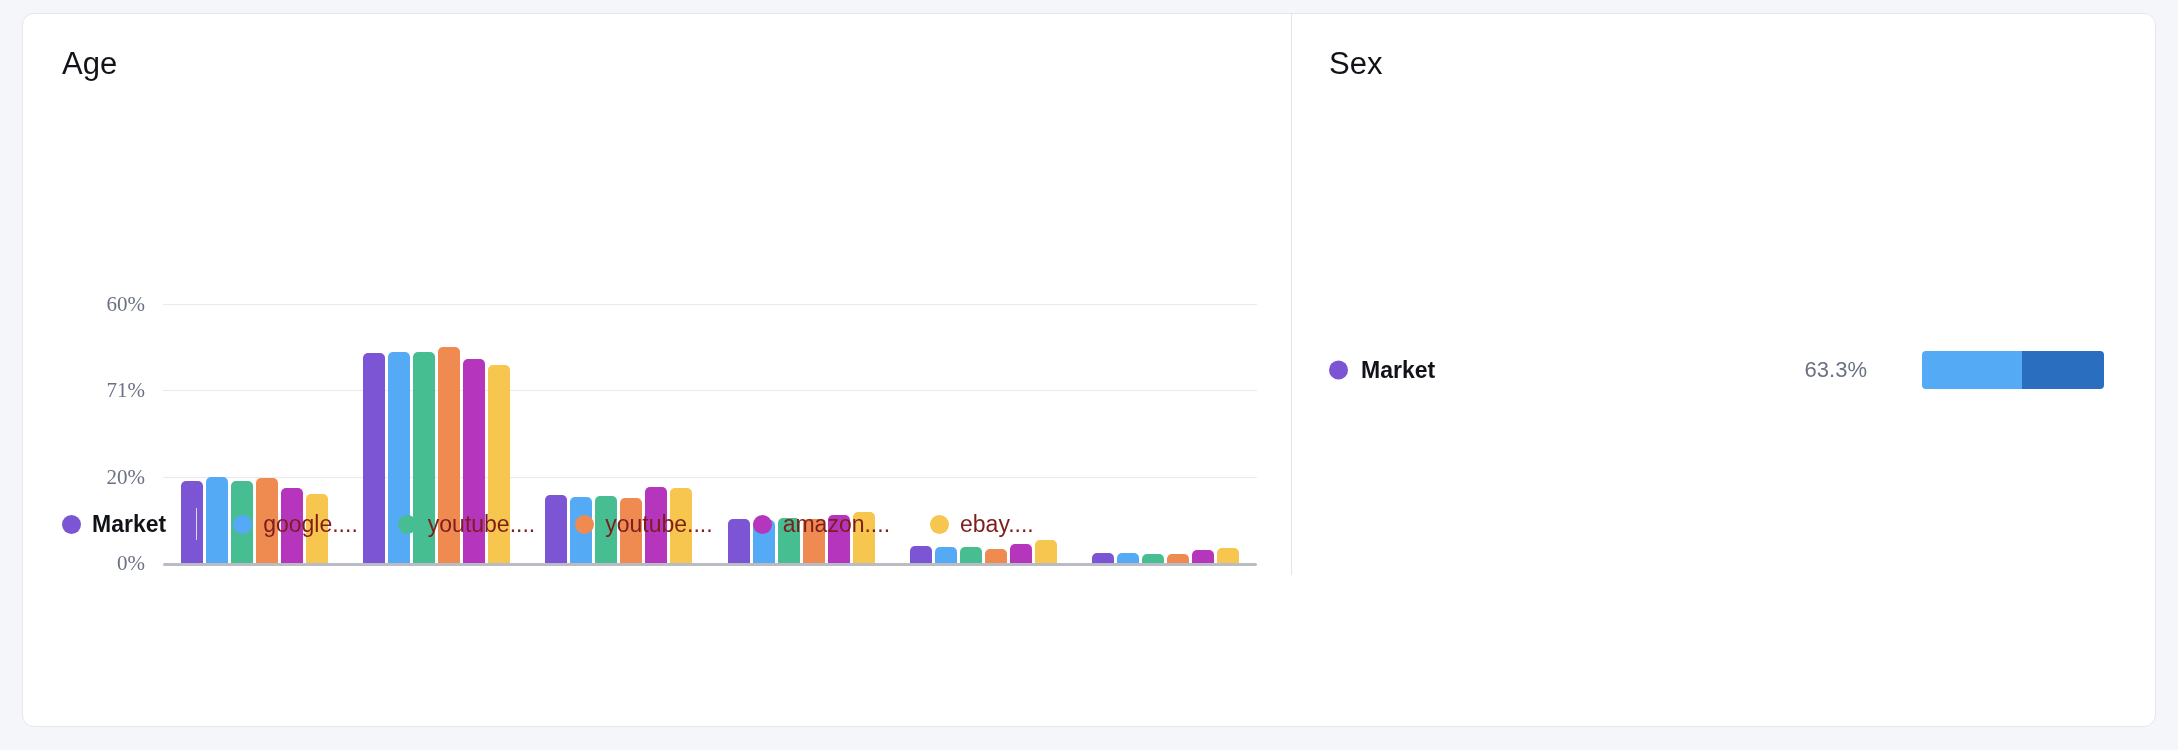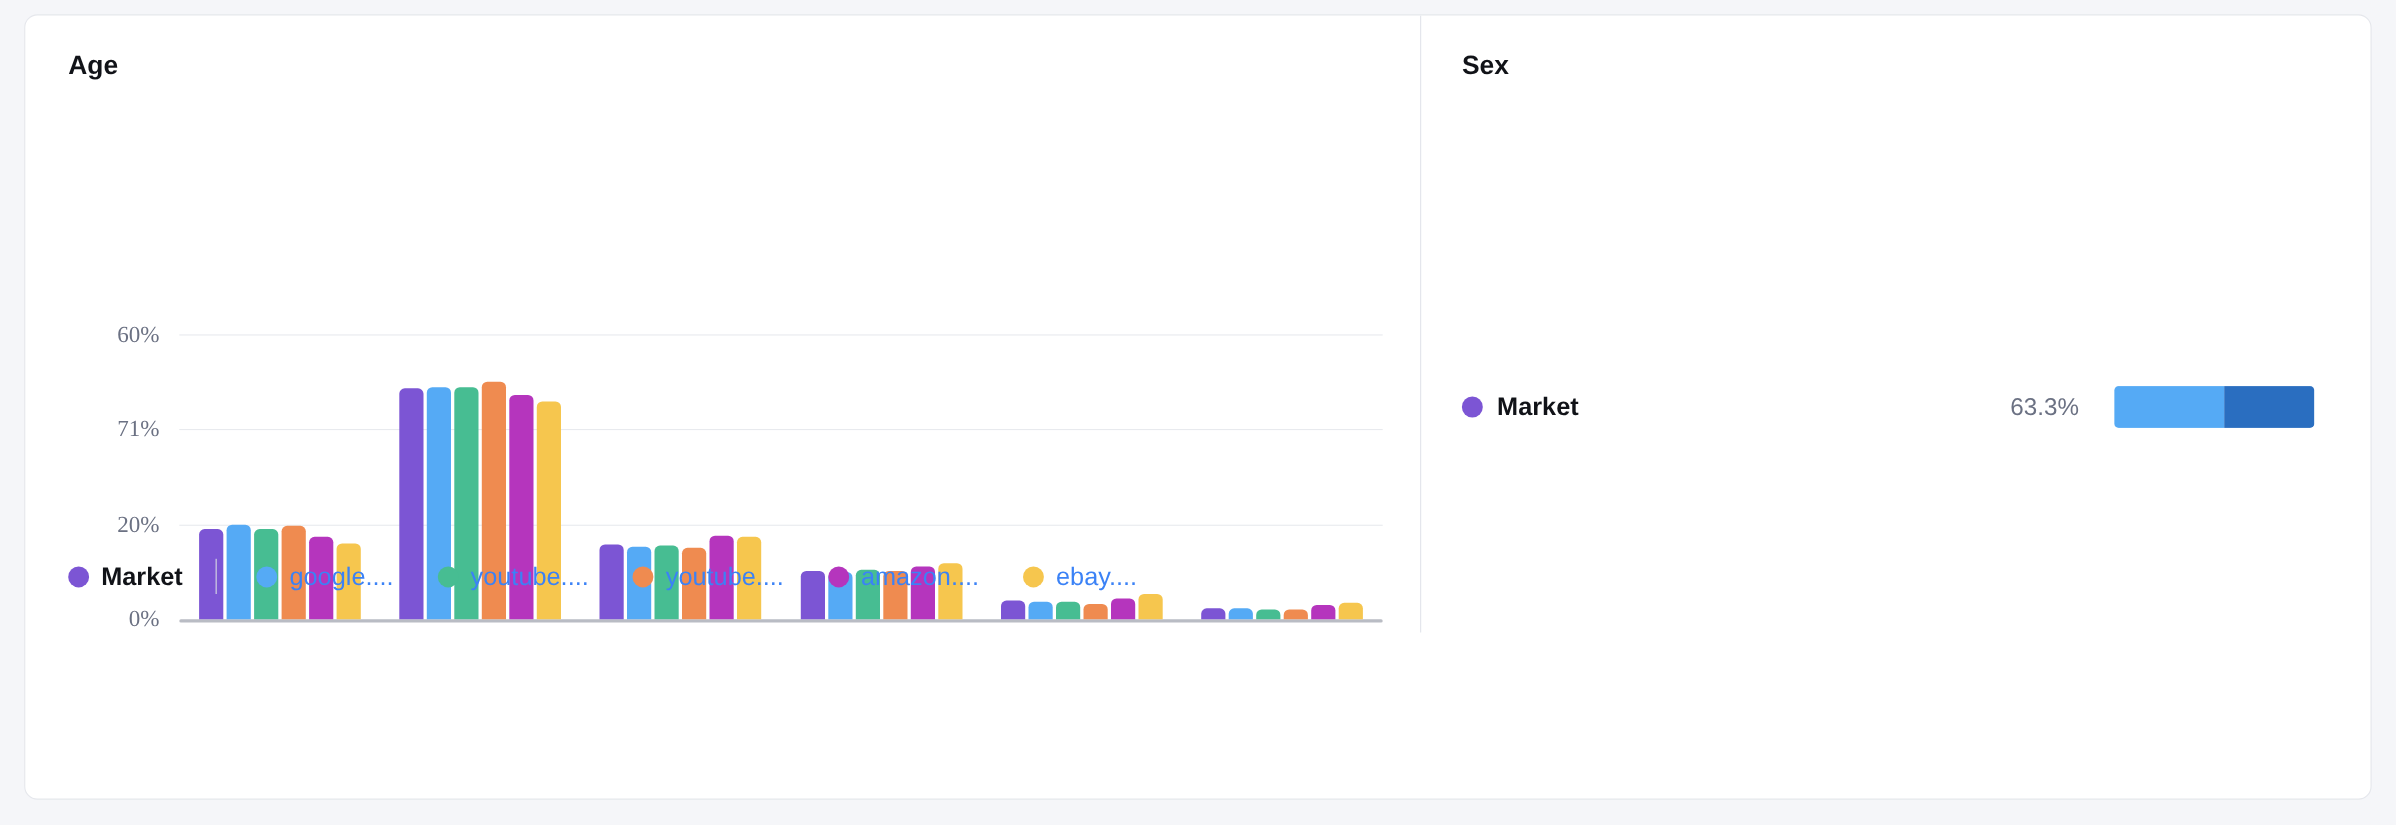--- a/index.html
+++ b/index.html
@@ -68,22 +68,22 @@
   }
   .pane-age {
     position: relative;
     width: 1269px;
     border-right: 1px solid #e1e4ea;
   }
   .pane-sex { position: relative; flex: 1; }
   .pane-title {
     position: absolute;
     top: 32px;
-    font-size: 24px;
-    font-weight: bold;
+    font-size: 31px;
+    font-weight: normal;
     color: #111318;
   }
   .pane-age .pane-title { left: 39px; }
   .pane-sex .pane-title { left: 37px; }
 
   
   .plot {
     position: absolute;
     left: 140px;
     top: 290px;
@@ -158,21 +158,21 @@
     height: 32px;
     background: #d9dce3;
     margin-right: 36px;
   }
   .dot {
     width: 19px;
     height: 19px;
     border-radius: 50%;
     flex: none;
   }
-  .legend-label { font-size: 23px; color: #3b82f6; }
+  .legend-label { font-size: 23px; color: #7f1d1d; }
   .legend-label.bold { font-weight: bold; color: #111318; }
 
   
   .sex-head {
     position: absolute;
     top: 288px;
     left: 0;
     width: 100%;
     height: 28px;
   }
@@ -197,21 +197,21 @@
   }
   .sex-name-label { font-size: 23px; color: #1d2027; }
   .sex-name-label.bold { font-weight: bold; color: #111318; }
   .male-val, .female-val {
     position: absolute;
     top: 50%;
     transform: translateY(-50%);
     font-size: 22px;
     color: #6b7183;
   }
-  .male-val { left: 488px; width: 110px; text-align: right; }
+  .male-val { left: 465px; width: 110px; text-align: right; }
   .female-val { left: 833px; width: 110px; text-align: right; }
   .split-bar {
     position: absolute;
     left: 630px;
     top: 50%;
     transform: translateY(-50%);
     height: 38px;
     display: flex;
     border-radius: 4px;
     overflow: hidden;

